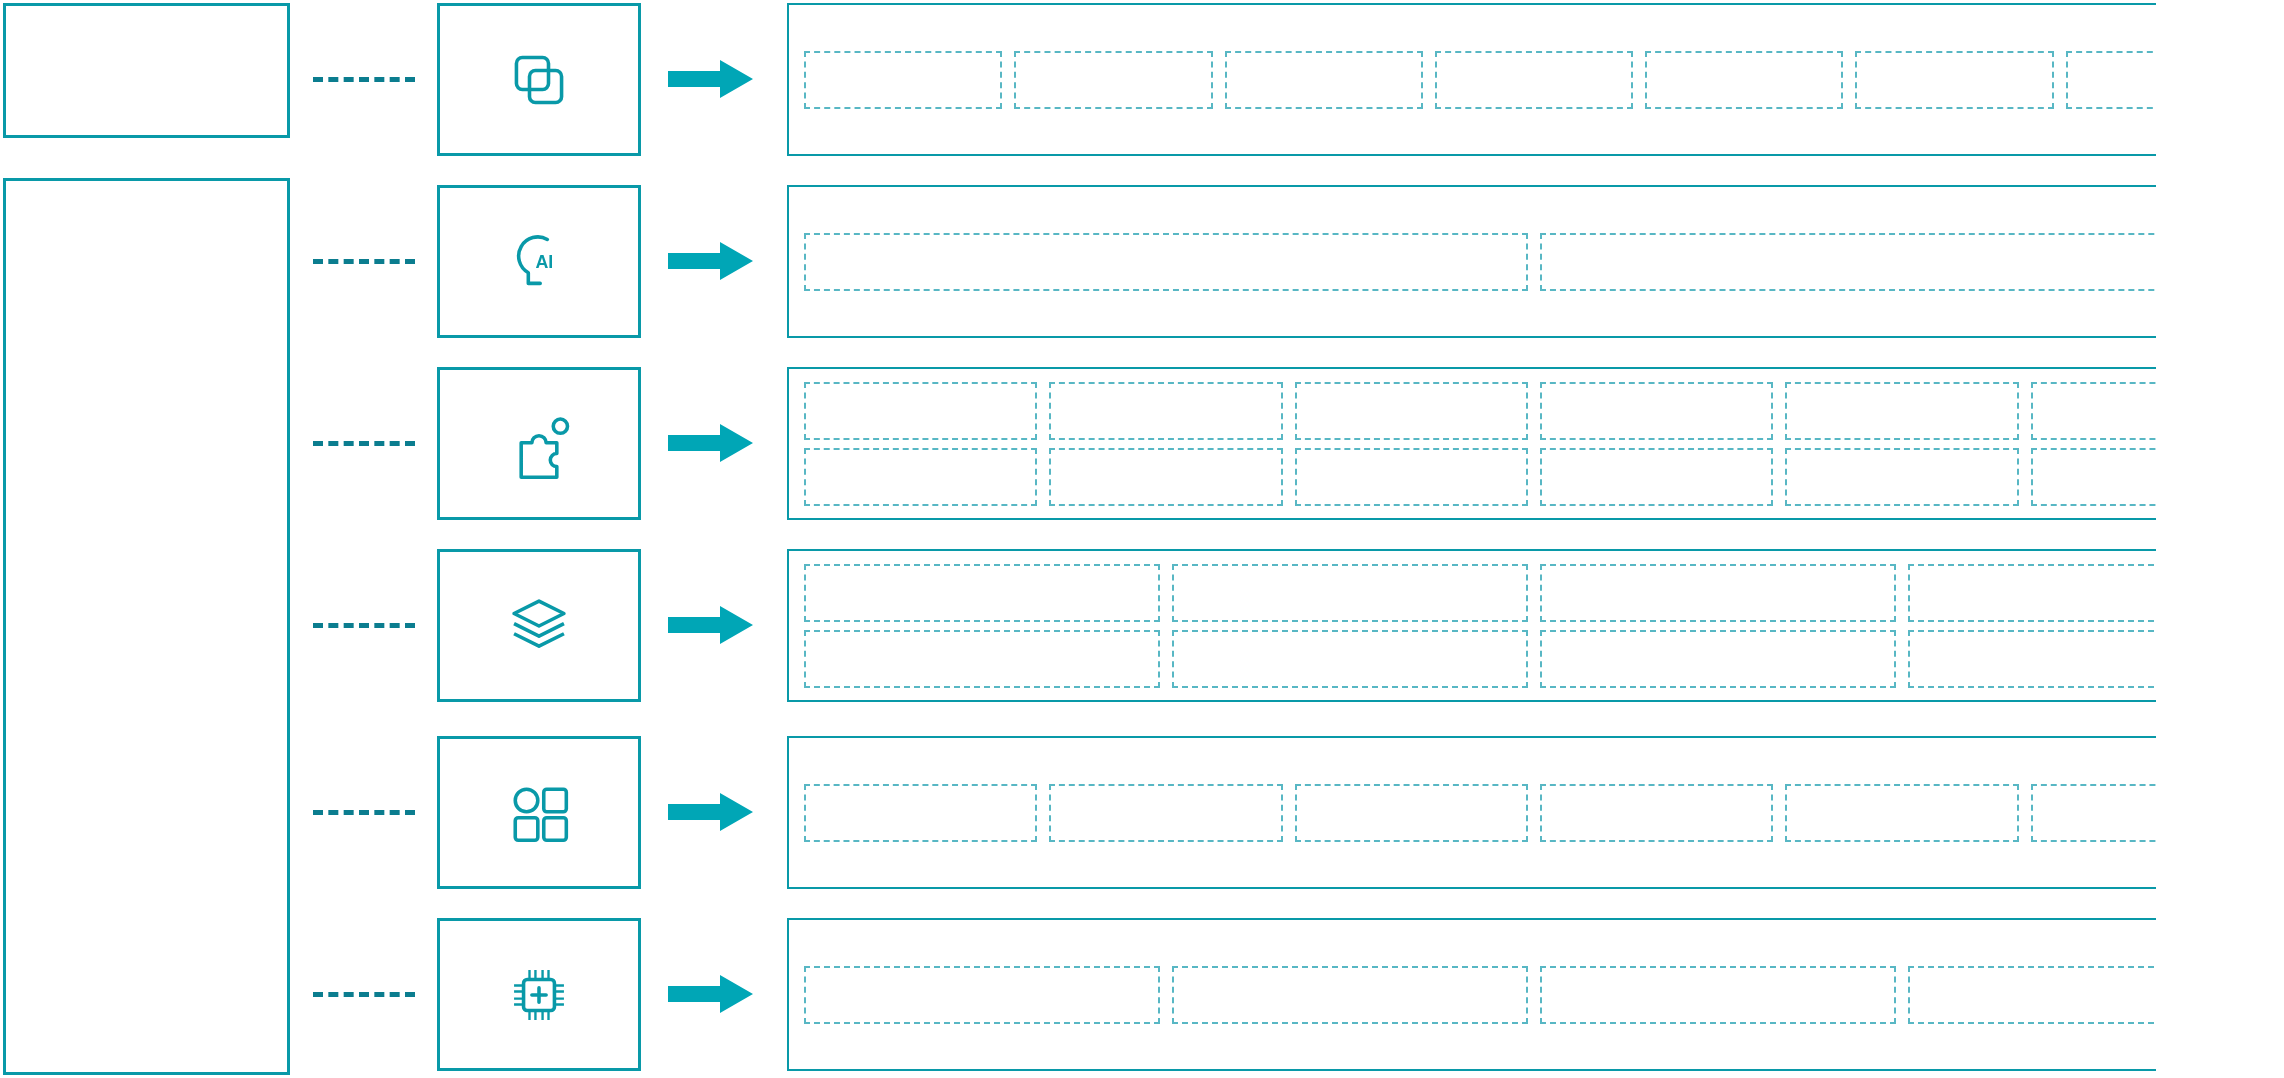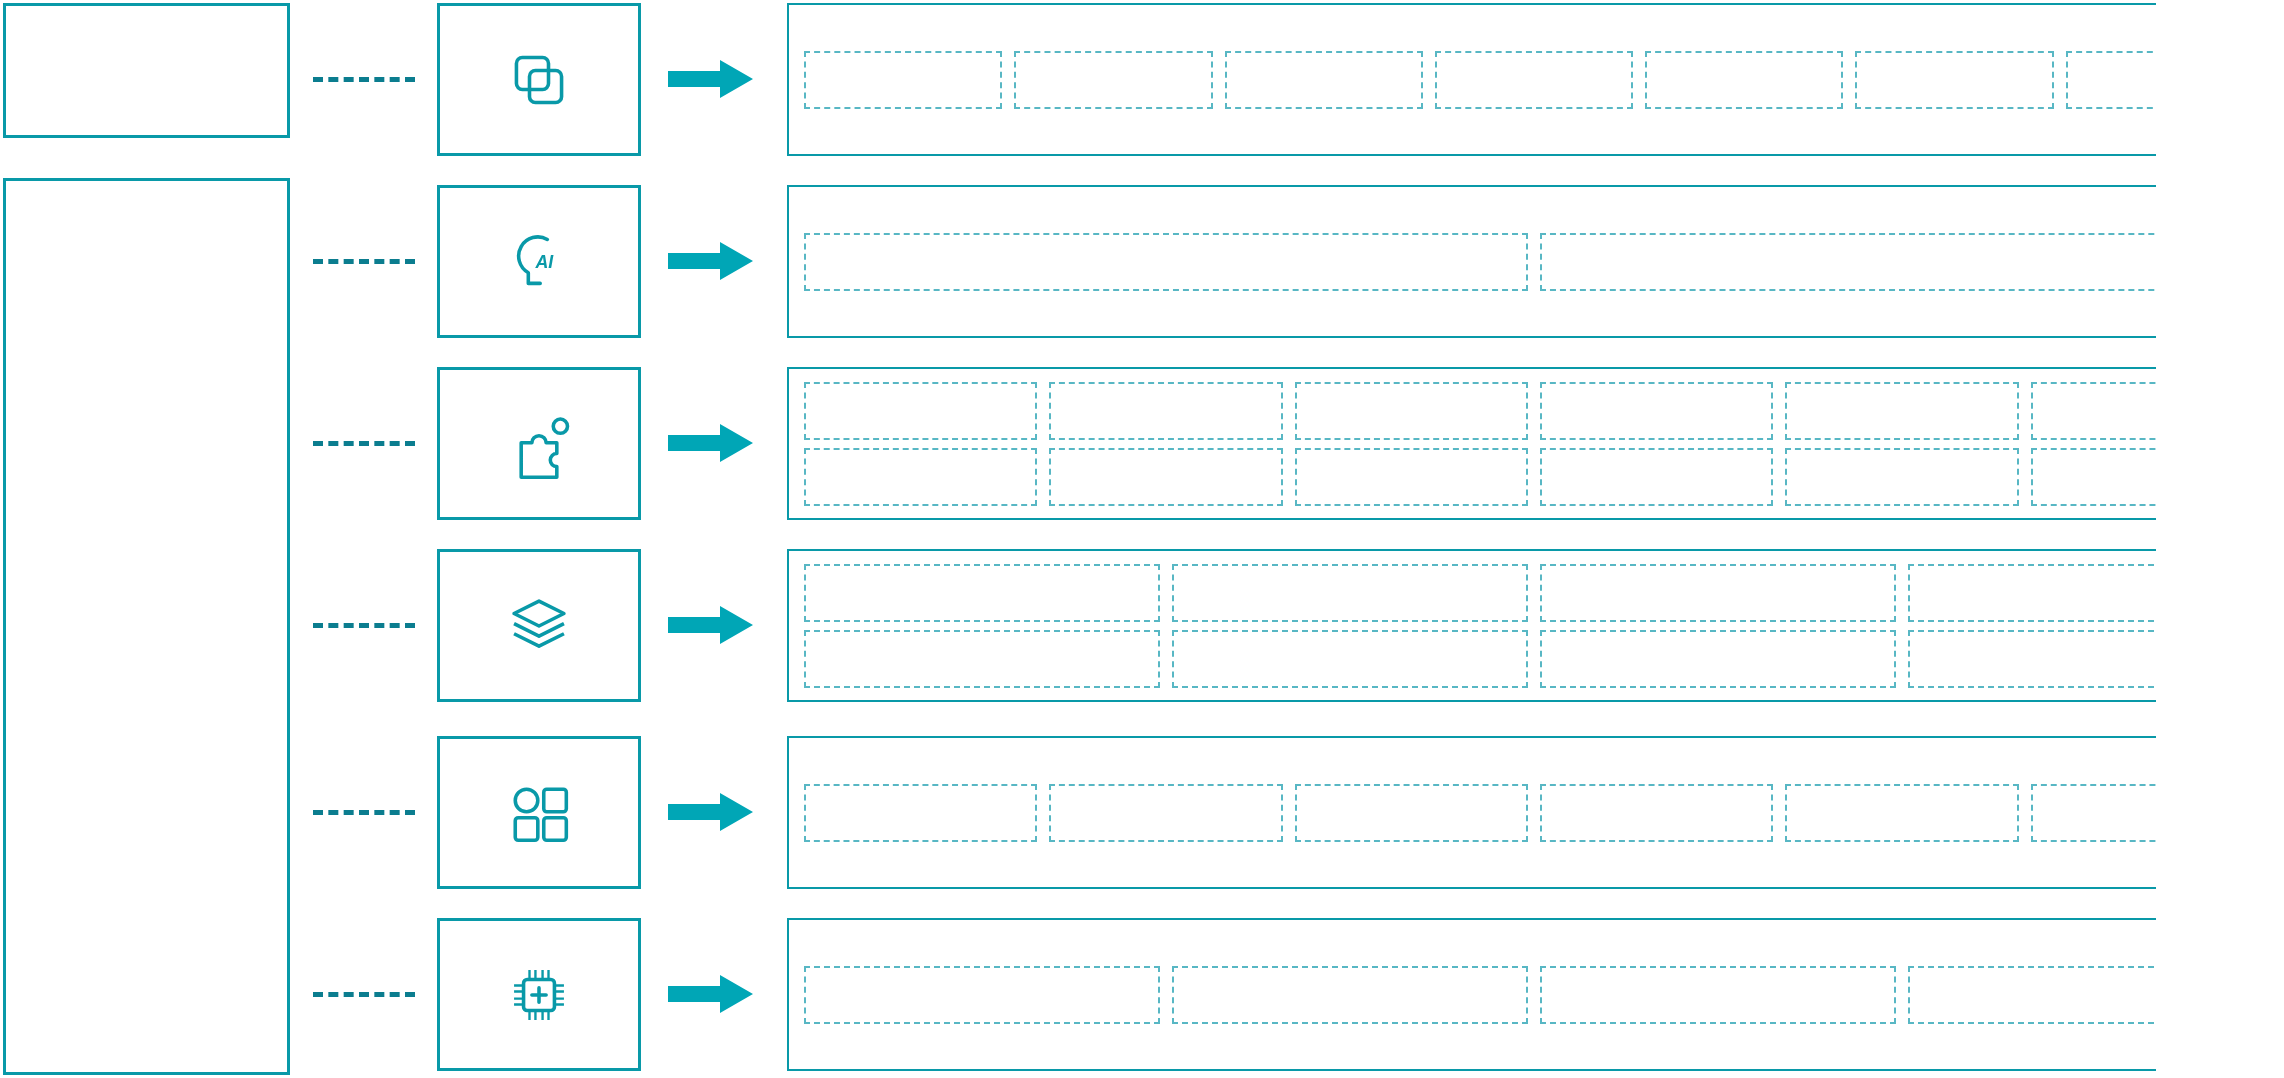--- a/index.html
+++ b/index.html
@@ -4,21 +4,20 @@
 <style>
   * { margin: 0; padding: 0; box-sizing: border-box; }
   html, body { background: var(--background, #ffffff); }
   .canvas {
     position: relative;
     width: 2156px;
     height: 1078px;
     background: var(--background, #ffffff);
     font-family: "Liberation Sans", sans-serif;
     overflow: hidden;
-    font-style: italic;
   }
   .outline-box {
     position: absolute;
     border: 3px solid var(--teal, #0999a8);
     background: #ffffff;
   }
   .outline-box.top-left { left: 3px; top: 3px; width: 287px; height: 135px; }
   .outline-box.left-tall { left: 3px; top: 178px; width: 287px; height: 897px; }
 
   .flow-row {

